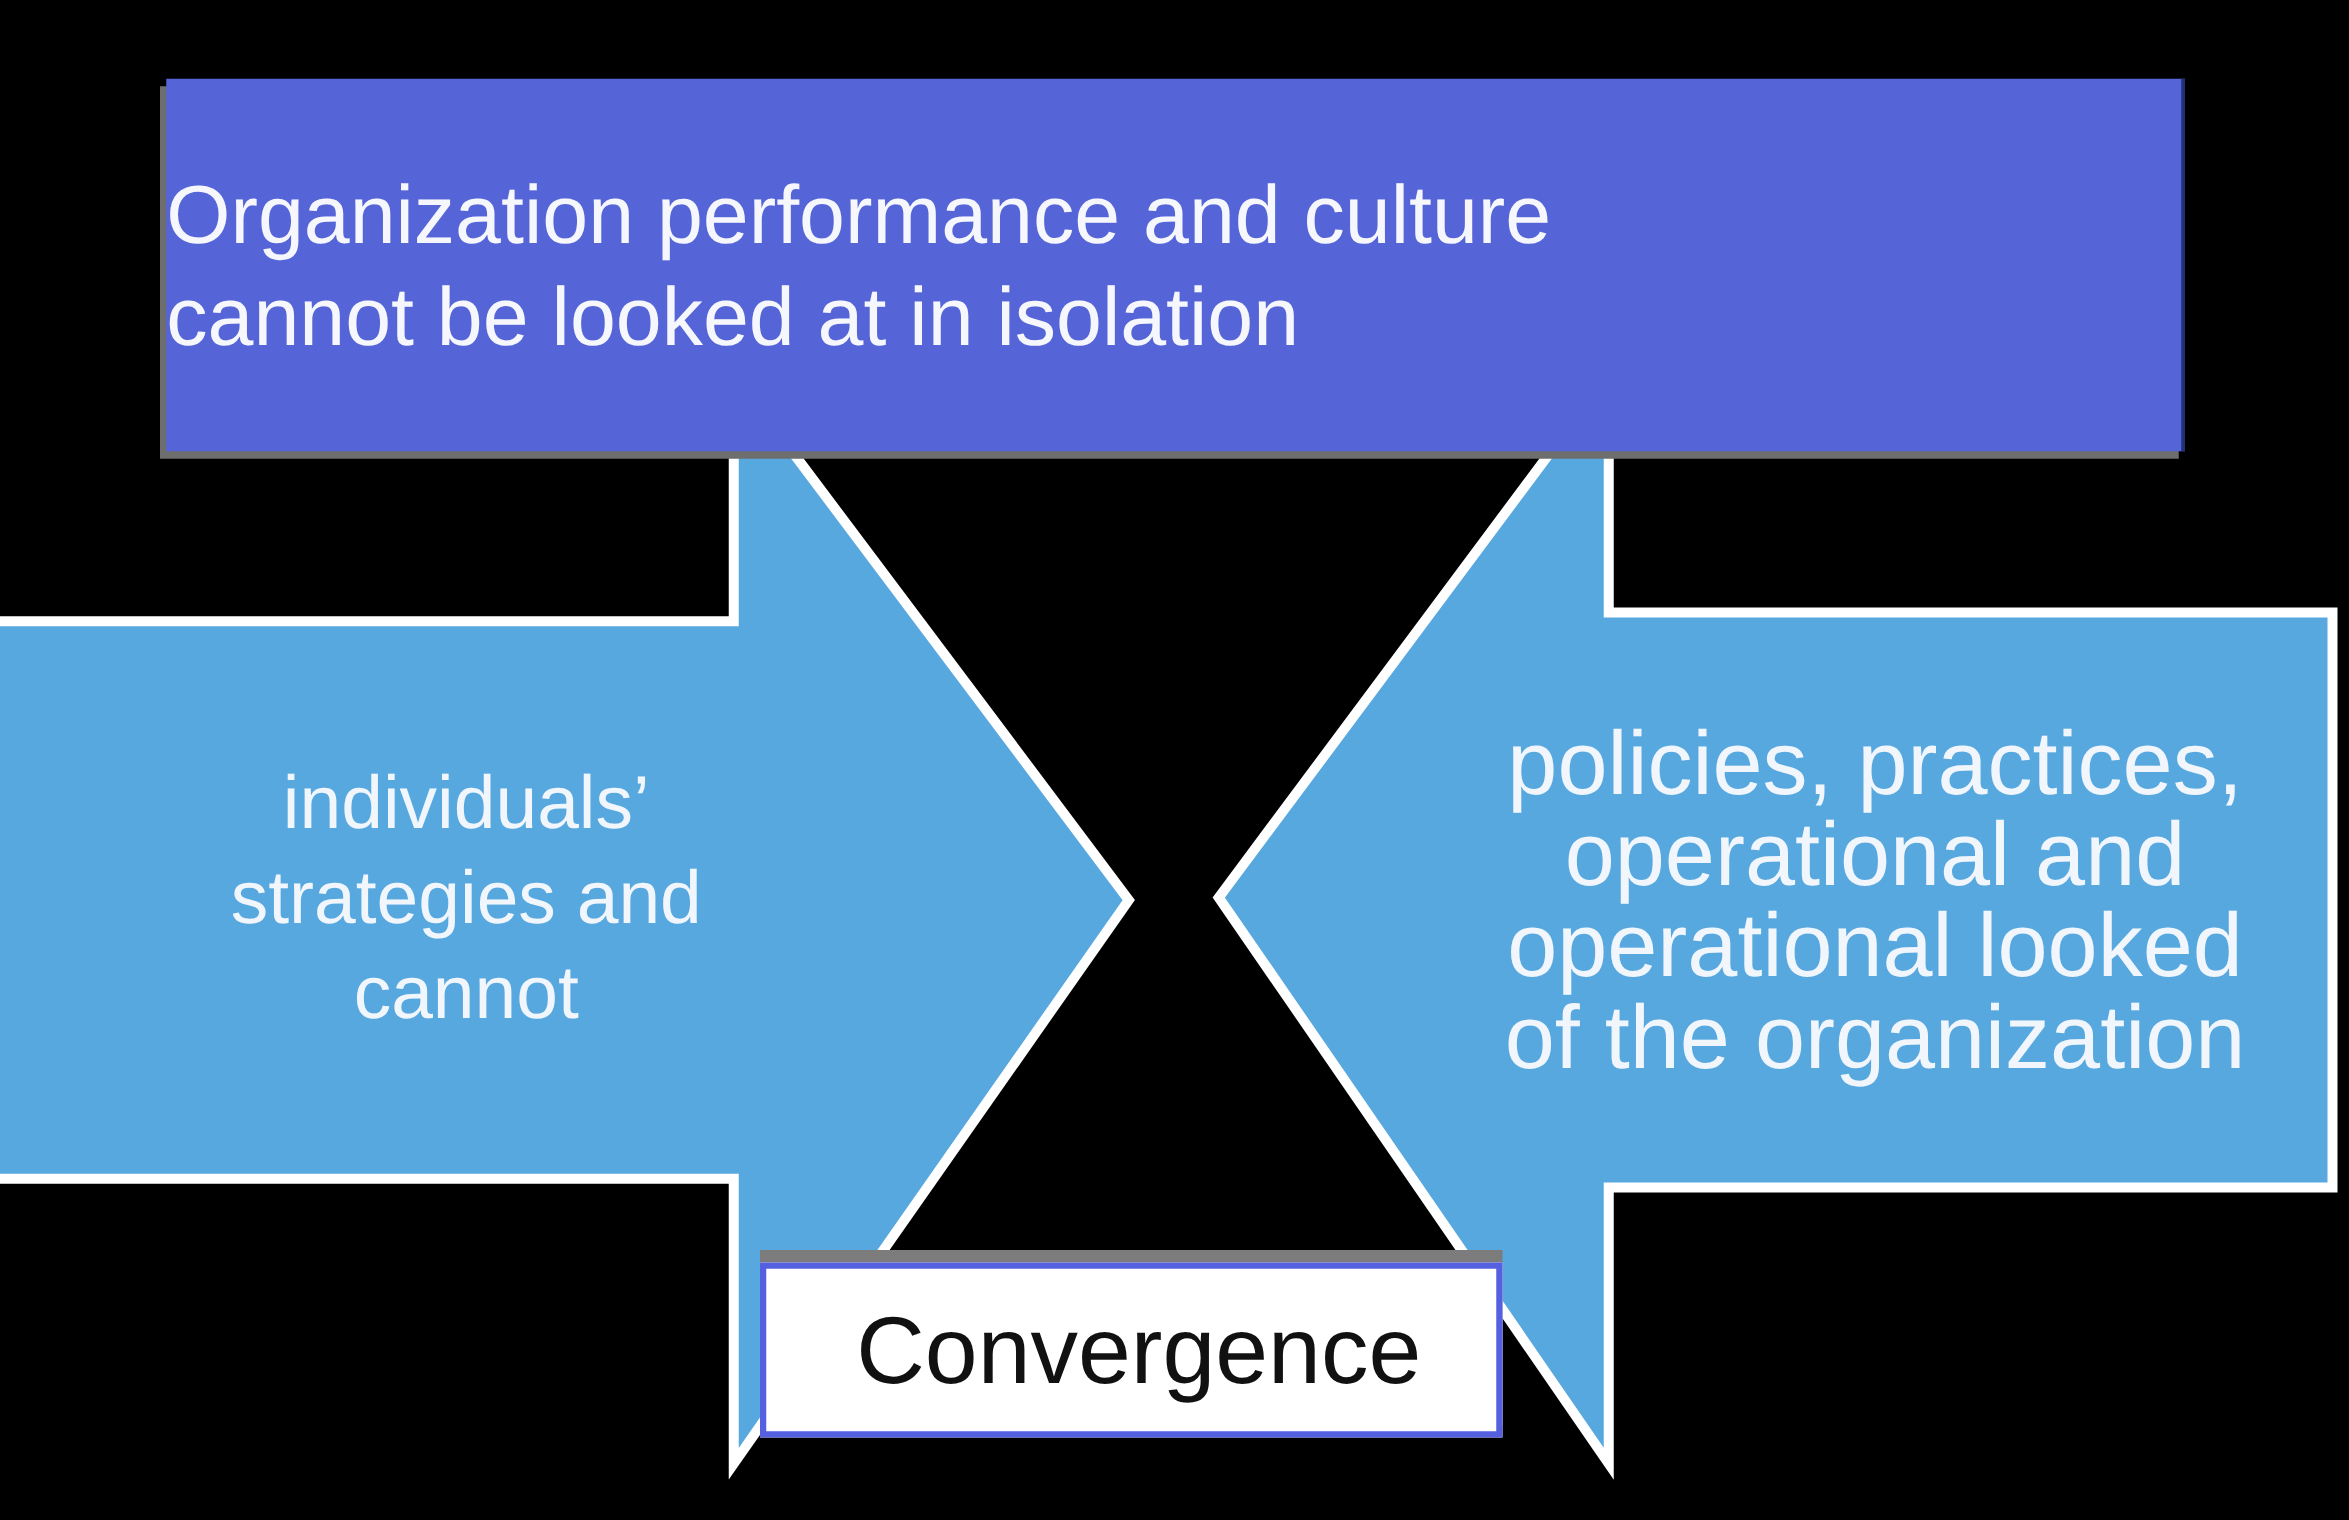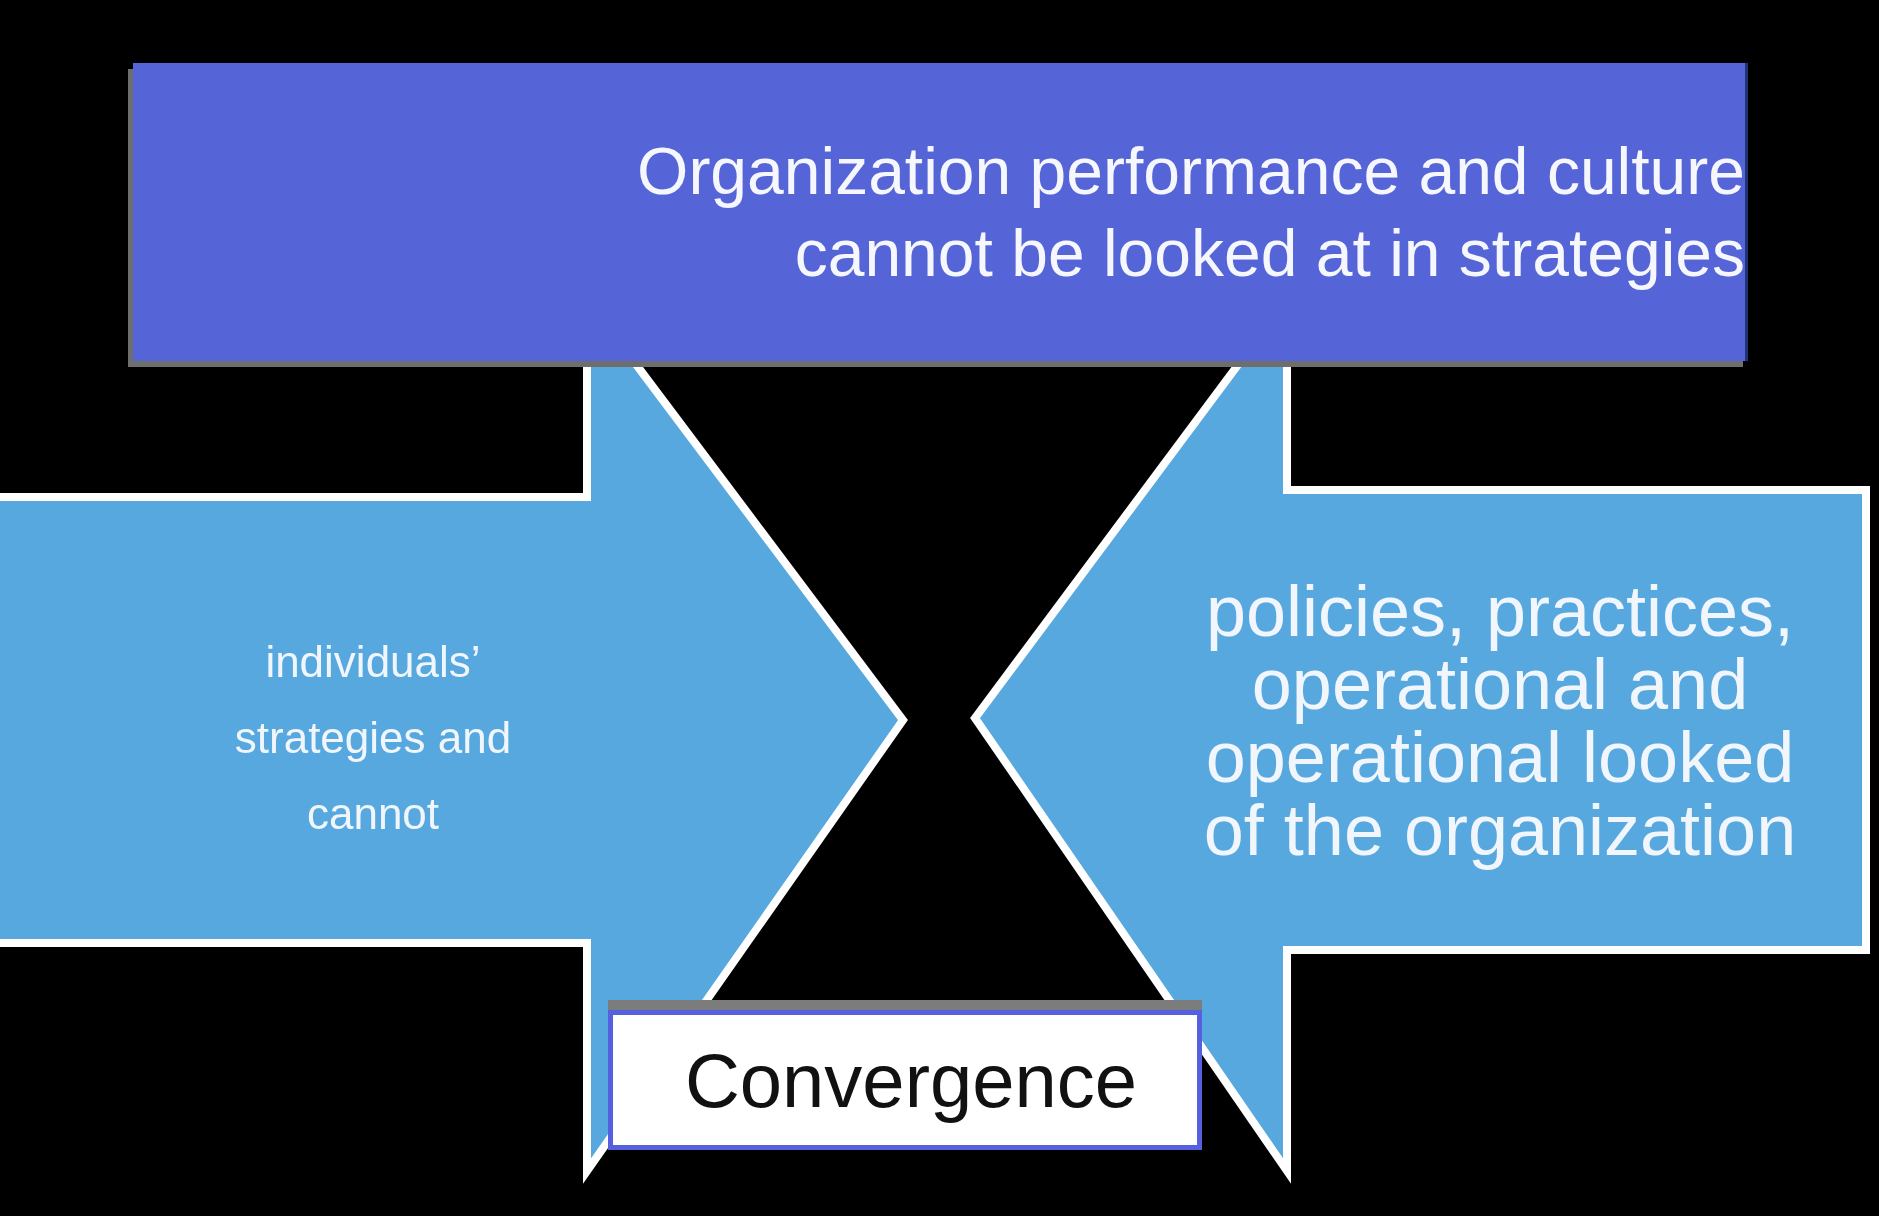--- a/index.html
+++ b/index.html
@@ -29,40 +29,40 @@
   #title-banner {
     position: absolute;
     left: 133px; top: 63px;
     width: 1612px; height: 298px;
     background: #5565D8;
     border-right: 3px solid #233179;
     box-shadow: -5px 6px 0 0 #6E6E6E;
     z-index: 2;
     display: flex;
     flex-direction: column;
-    align-items: flex-end;
+    align-items: flex-start;
     justify-content: center;
     text-align: center;
   }
   .title-line {
     color: #F5F7FD;
     font-size: 66px;
     line-height: 82px;
     white-space: nowrap;
   }
   .arrow-label {
     position: absolute;
     z-index: 2;
     text-align: center;
     color: #F0F6FC;
   }
   #left-arrow-label {
-    left: 73px; top: 624px;
+    left: 73px; top: 604px;
     width: 600px;
-    font-size: 44px;
+    font-size: 60px;
     line-height: 76px;
   }
   #right-arrow-label {
     left: 1150px; top: 575px;
     width: 700px;
     font-size: 72px;
     line-height: 73px;
   }
   .arrow-label .txt-line {
     white-space: nowrap;
@@ -91,21 +91,21 @@
 
 <div id="canvas">
 
   <svg id="arrows-layer" viewBox="0 0 1879 1216" xmlns="http://www.w3.org/2000/svg">
     <polygon class="arrow-shape" points="-12,497 587,497 587,299 903,720 587,1171 587,943 -12,943" fill="#58A8E0"></polygon>
     <polygon class="arrow-shape" points="1866,490 1287,490 1287,299 975,718 1287,1171 1287,950 1866,950" fill="#58A8E0"></polygon>
   </svg>
 
   <div id="title-banner">
     <div class="title-line">Organization performance and culture</div>
-    <div class="title-line">cannot be looked at in strategies</div>
+    <div class="title-line">cannot be looked at in isolation</div>
   </div>
 
   <div id="left-arrow-label" class="arrow-label">
     <div class="txt-line">individuals’</div>
     <div class="txt-line">strategies and</div>
     <div class="txt-line">cannot</div>
   </div>
 
   <div id="right-arrow-label" class="arrow-label">
     <div class="txt-line">policies, practices,</div>

